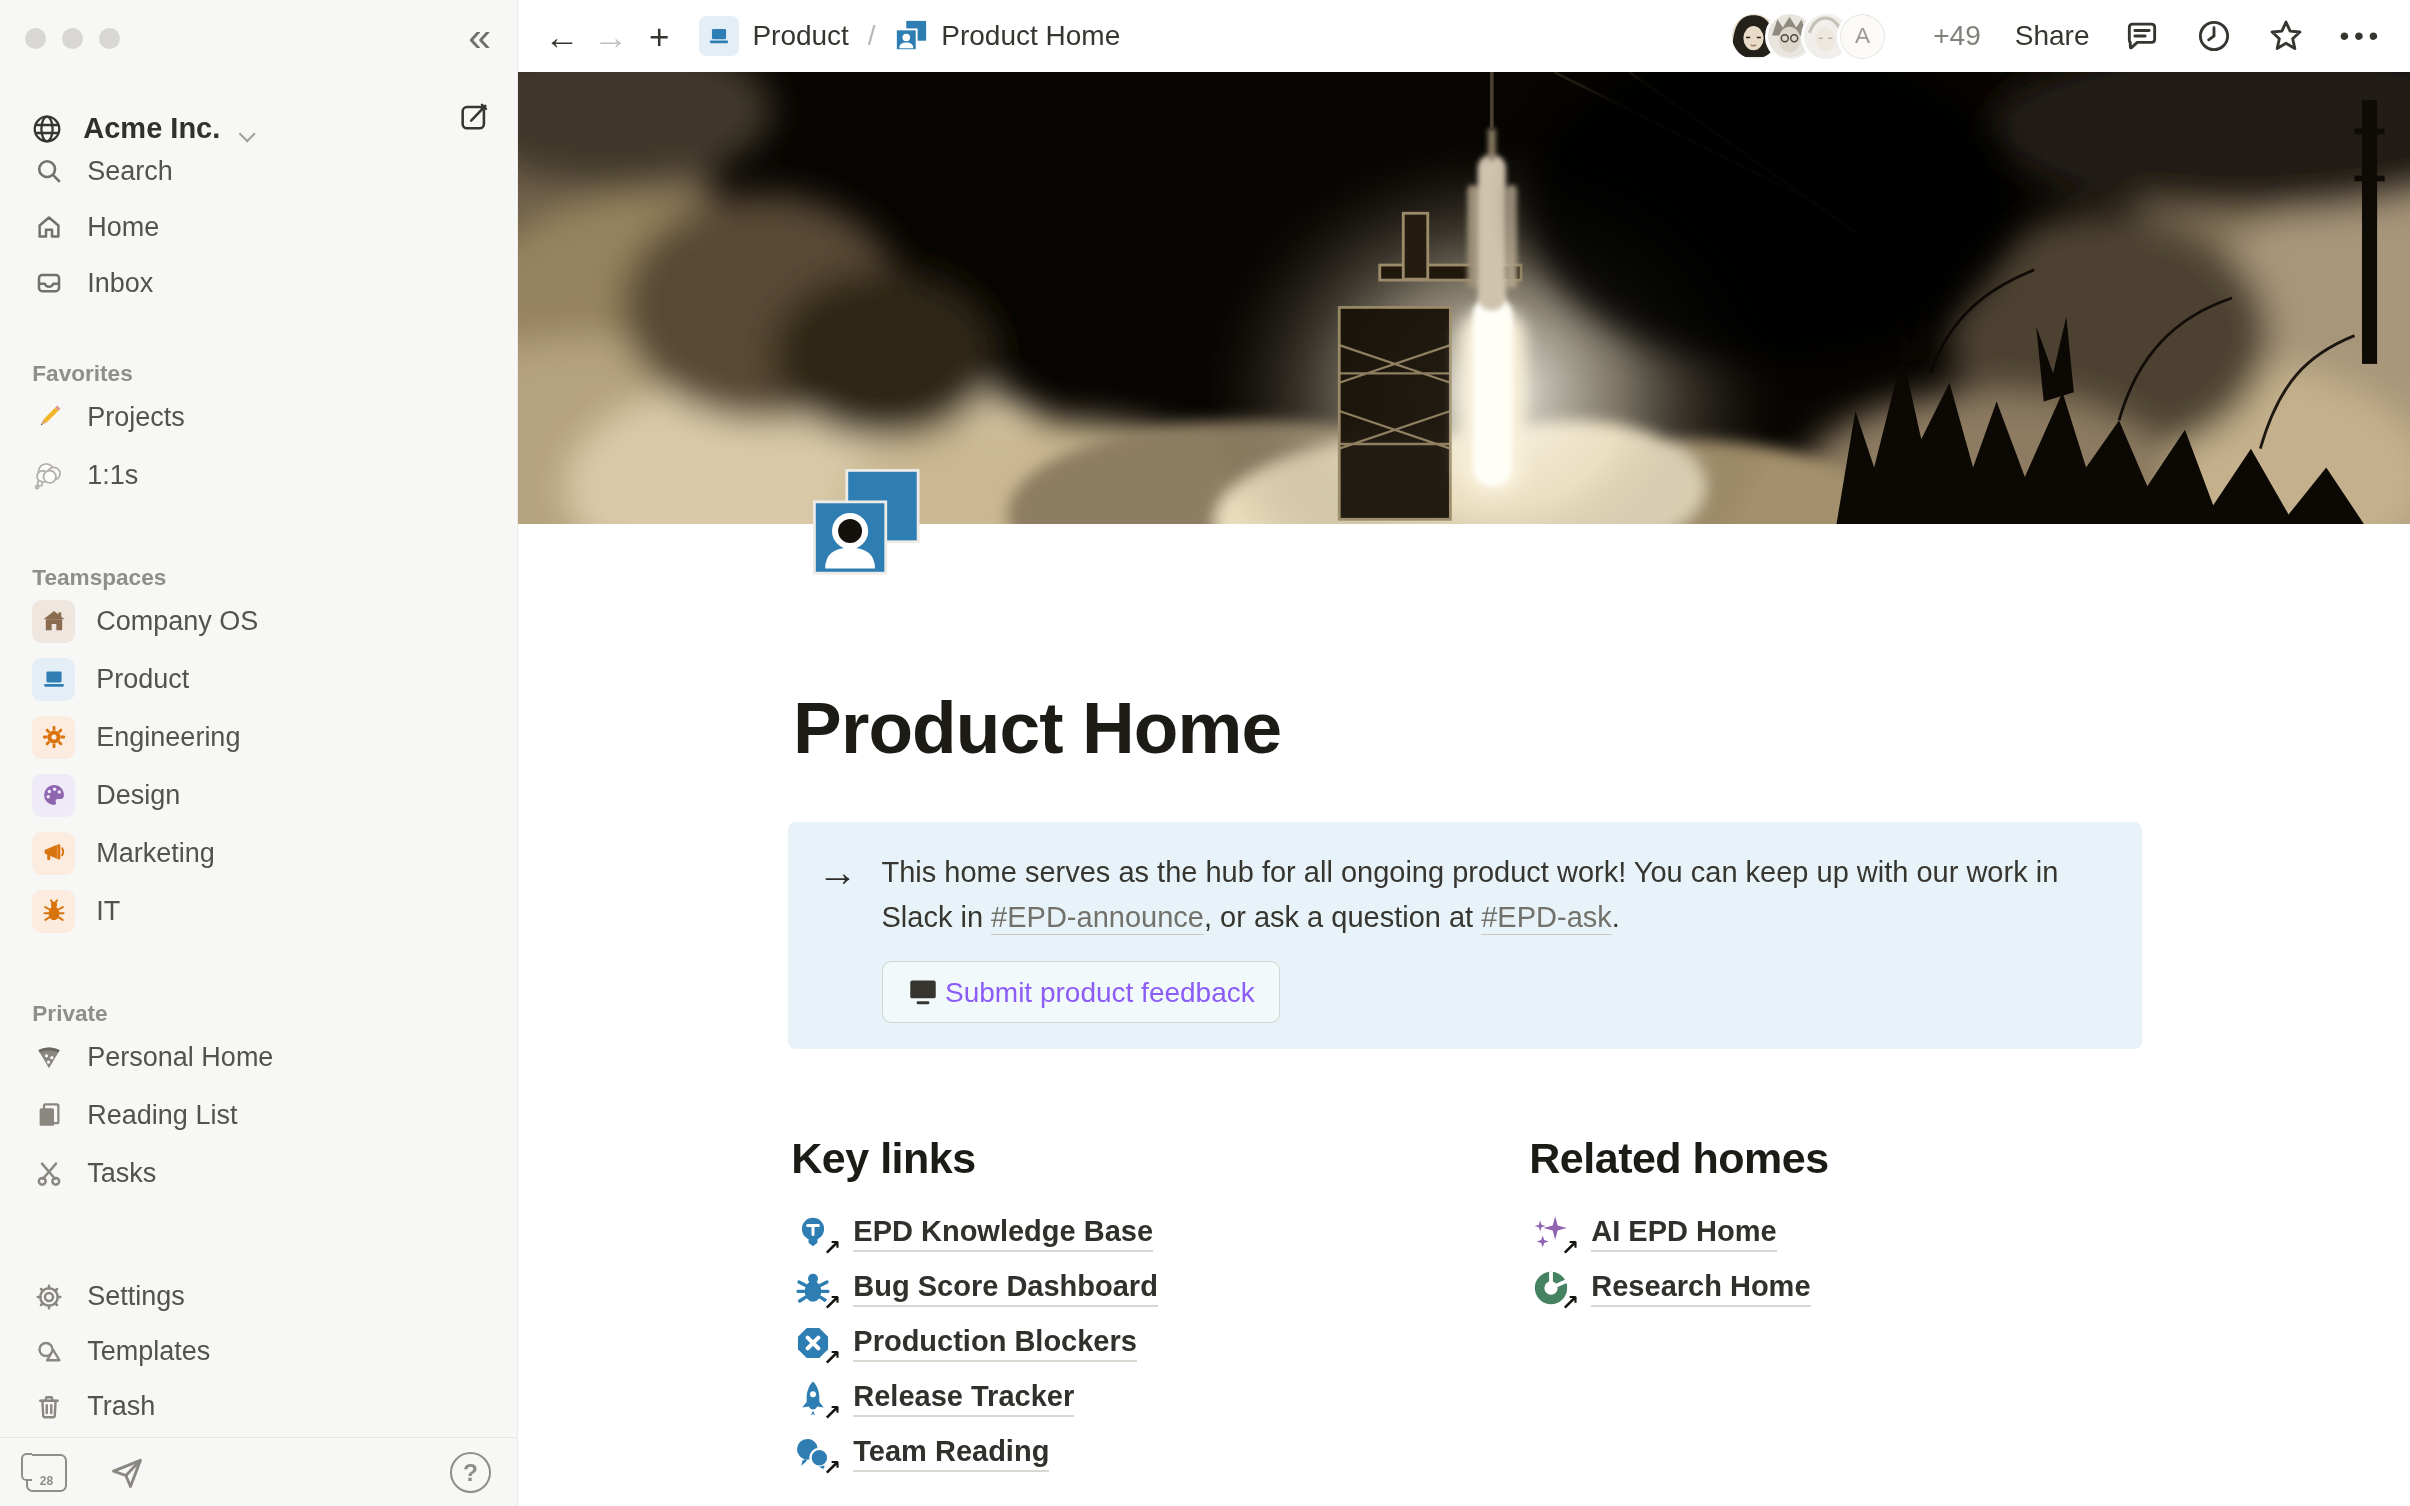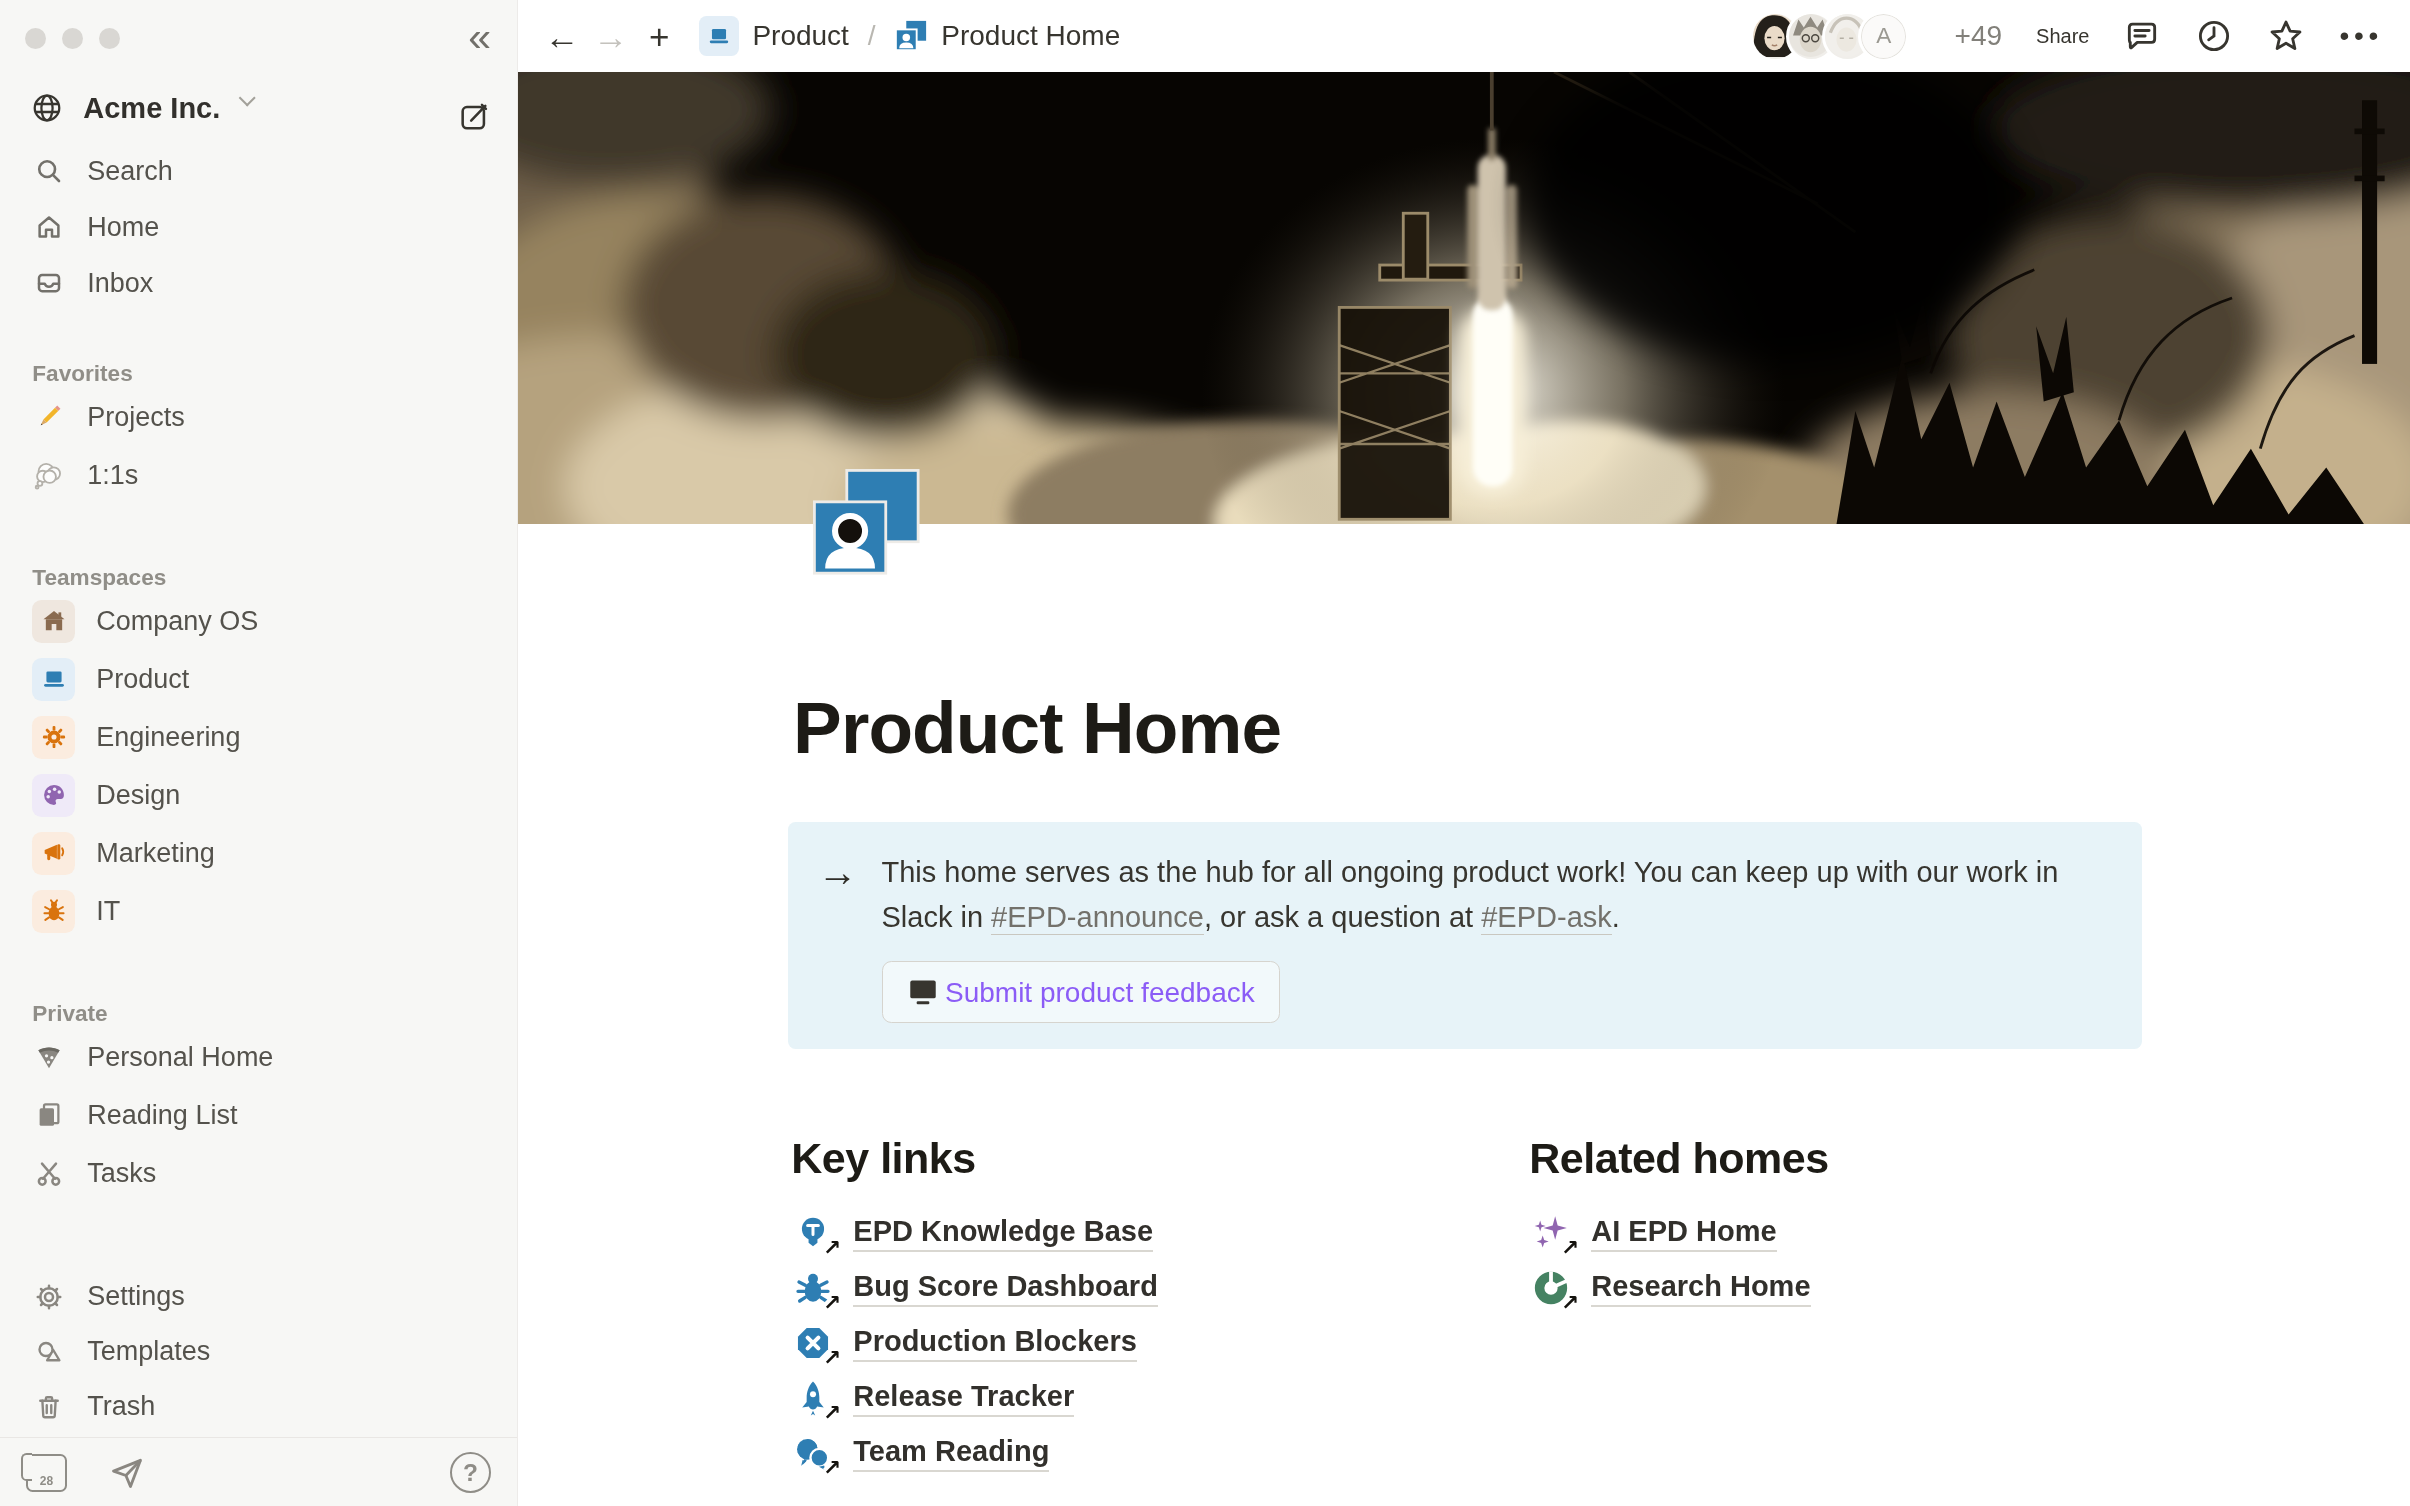--- a/index.html
+++ b/index.html
@@ -5,21 +5,21 @@
   * { margin:0; padding:0; box-sizing:border-box; }
   html,body { width:2411px; height:1507px; }
   body { font-family:"Liberation Sans","DejaVu Sans",sans-serif; color:#37352f; background:#ffffff; overflow:hidden; }
   .app { width:2411px; height:1507px; display:flex; }
 
   
   .sidebar { width:518px; min-width:518px; height:100%; background:#f7f7f5; border-right:0.9px solid #edebe9; position:relative; }
   .traffic { position:absolute; top:28px; left:25.4px; display:flex; gap:16px; }
   .tl { width:21px; height:21px; border-radius:50%; background:#d9d7d3; }
   .collapse-btn { position:absolute; top:17px; right:26px; font-size:41px; color:#72706a; line-height:1; cursor:pointer; }
-  .ws-row { position:absolute; top:92px; left:19px; right:79px; height:53px; display:flex; align-items:flex-start; gap:19px; padding-left:11.3px; border-radius:7.5px; cursor:pointer; }
+  .ws-row { position:absolute; top:92px; left:19px; right:79px; height:53px; display:flex; align-items:flex-end; gap:19px; padding-left:11.3px; border-radius:7.5px; cursor:pointer; }
   .ws-name { font-size:29px; font-weight:700; color:#32302c; }
   .chev { width:17px; height:17px; position:relative; top:-3.8px; }
   .chev::after { content:""; position:absolute; left:1.9px; top:3.8px; width:10.4px; height:10.4px; border-right:2.8px solid #a3a19a; border-bottom:2.8px solid #a3a19a; transform:rotate(45deg); }
   .compose-btn { position:absolute; right:26px; top:100px; cursor:pointer; }
   .side-flow { position:absolute; top:143px; left:11.3px; right:11.3px; }
   .srow { height:56px; display:flex; align-items:center; gap:21px; padding-left:21px; border-radius:7.5px; font-size:27px; font-weight:500; color:#54524c; cursor:pointer; }
   .srow.tall { height:58px; }
   .sic { width:34px; display:flex; justify-content:center; flex:none; }
   .sec-label { margin-top:49px; padding-left:21px; height:28px; font-size:22.6px; font-weight:600; color:#908e88; display:flex; align-items:center; }
   .sec-label.mt64 { margin-top:60px; }
@@ -40,21 +40,21 @@
   .crumb { display:flex; align-items:center; gap:15px; margin-left:13px; font-size:28px; font-weight:500; color:#37352f; }
   .crumb-item { display:flex; align-items:center; gap:13px; cursor:pointer; }
   .crumb-tile { width:40px; height:40px; border-radius:7.5px; background:#e3eef7; display:flex; align-items:center; justify-content:center; }
   .crumb-slash { color:#b9b7b1; font-weight:400; margin:0 3.8px; }
   .tb-right { margin-left:auto; display:flex; align-items:center; gap:34px; }
   .avatars { display:flex; align-items:center; }
   .avatar { width:51px; height:51px; border-radius:50%; border:3.8px solid #ffffff; margin-left:-15px; background:#f0eeea; overflow:hidden; flex:none; cursor:pointer; }
   .avatar:first-child { margin-left:0; }
   .avatar-letter { display:flex; align-items:center; justify-content:center; font-size:22.6px; color:#9b9992; background:#fbfaf9; box-shadow:inset 0 0 0 0.9px #e3e1dc; }
   .plus49 { font-size:28px; color:#82807a; margin-left:11.3px; }
-  .share { font-size:20px; font-weight:500; color:#37352f; cursor:pointer; }
+  .share { font-size:28px; font-weight:500; color:#37352f; cursor:pointer; }
   .tb-btn { cursor:pointer; display:flex; align-items:center; }
   .ellipsis { font-size:28px; letter-spacing:4.7px; color:#37352f; cursor:pointer; }
 
   .cover { height:452px; position:relative; overflow:hidden; flex:none; }
   .cover svg { width:100%; height:100%; display:block; }
 
   .page-body { position:relative; flex:1; }
   .page-icon { position:absolute; top:-55px; left:295px; width:107px; height:107px; z-index:5; cursor:pointer; }
   .content { width:1354px; margin:0 auto; padding-top:162px; }
   h1.page-title { font-size:73px; font-weight:700; color:#1d1b16; letter-spacing:-0.9px; margin-left:5.6px; }

